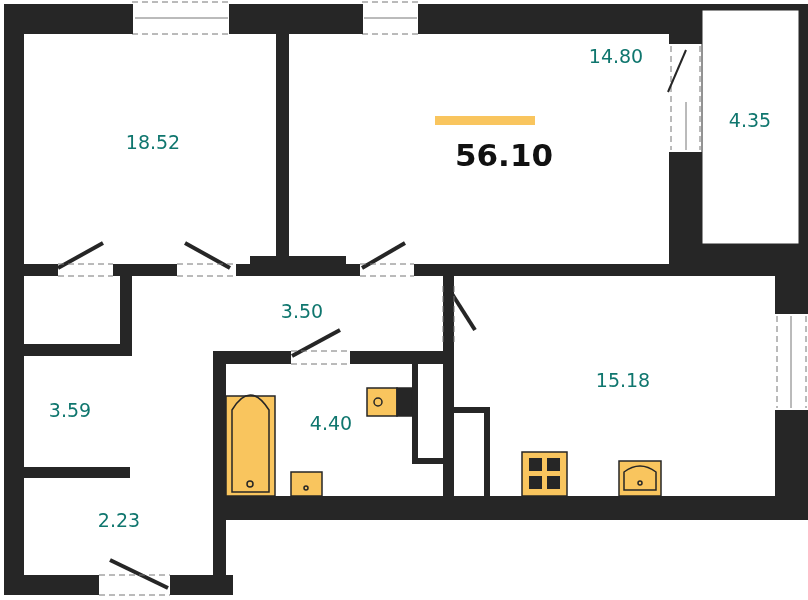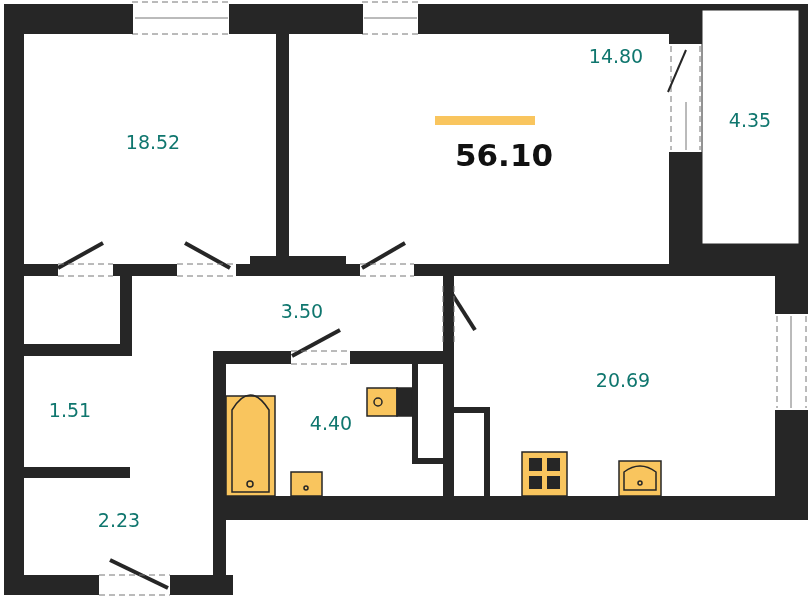--- a/index.html
+++ b/index.html
@@ -130,16 +130,16 @@
   </g>
 </svg>
 
 <div class="total-bar"></div>
 <div class="total" style="left:484px;top:155px;margin-left:20px;">56.10</div>
 
 <div class="label" style="left:153px;top:142px;">18.52</div>
 <div class="label" style="left:616px;top:56px;">14.80</div>
 <div class="label" style="left:750px;top:120px;">4.35</div>
 <div class="label" style="left:302px;top:311px;">3.50</div>
-<div class="label" style="left:623px;top:380px;">20.69</div>
-<div class="label" style="left:70px;top:410px;">1.51</div>
+<div class="label" style="left:623px;top:380px;">15.18</div>
+<div class="label" style="left:70px;top:410px;">3.59</div>
 <div class="label" style="left:331px;top:423px;">4.40</div>
 <div class="label" style="left:119px;top:520px;">2.23</div>
 
 </body></html>

